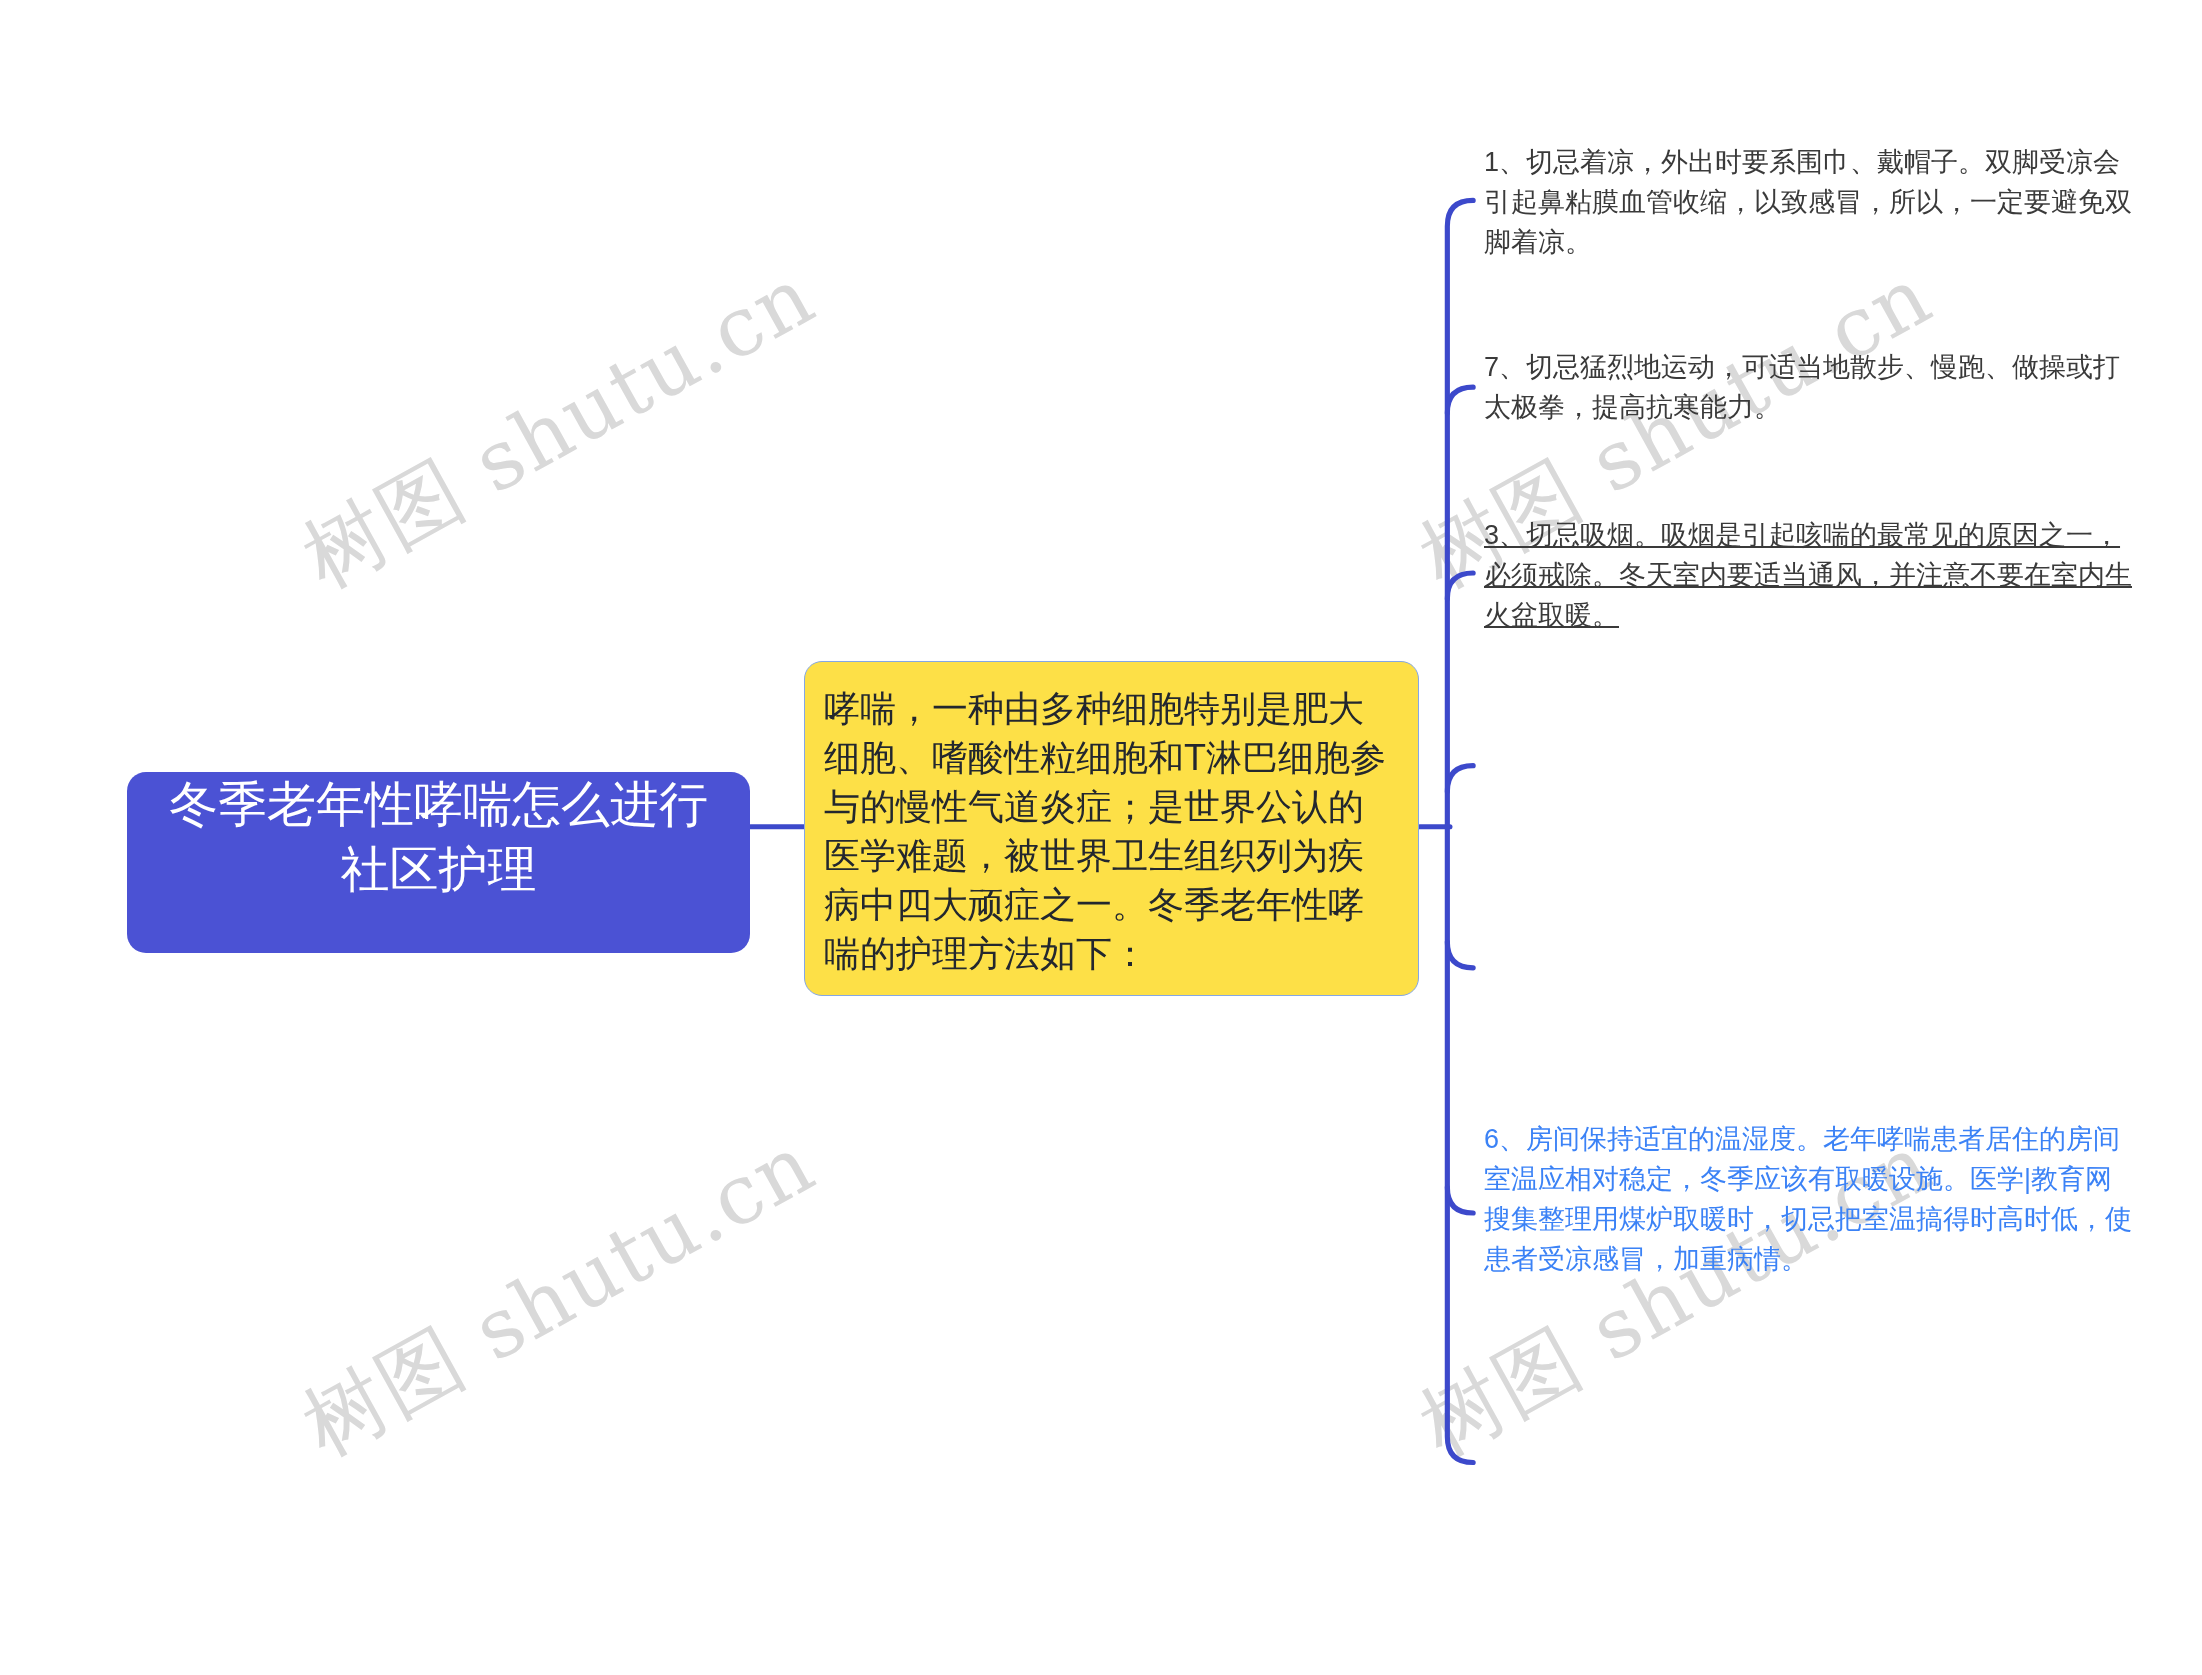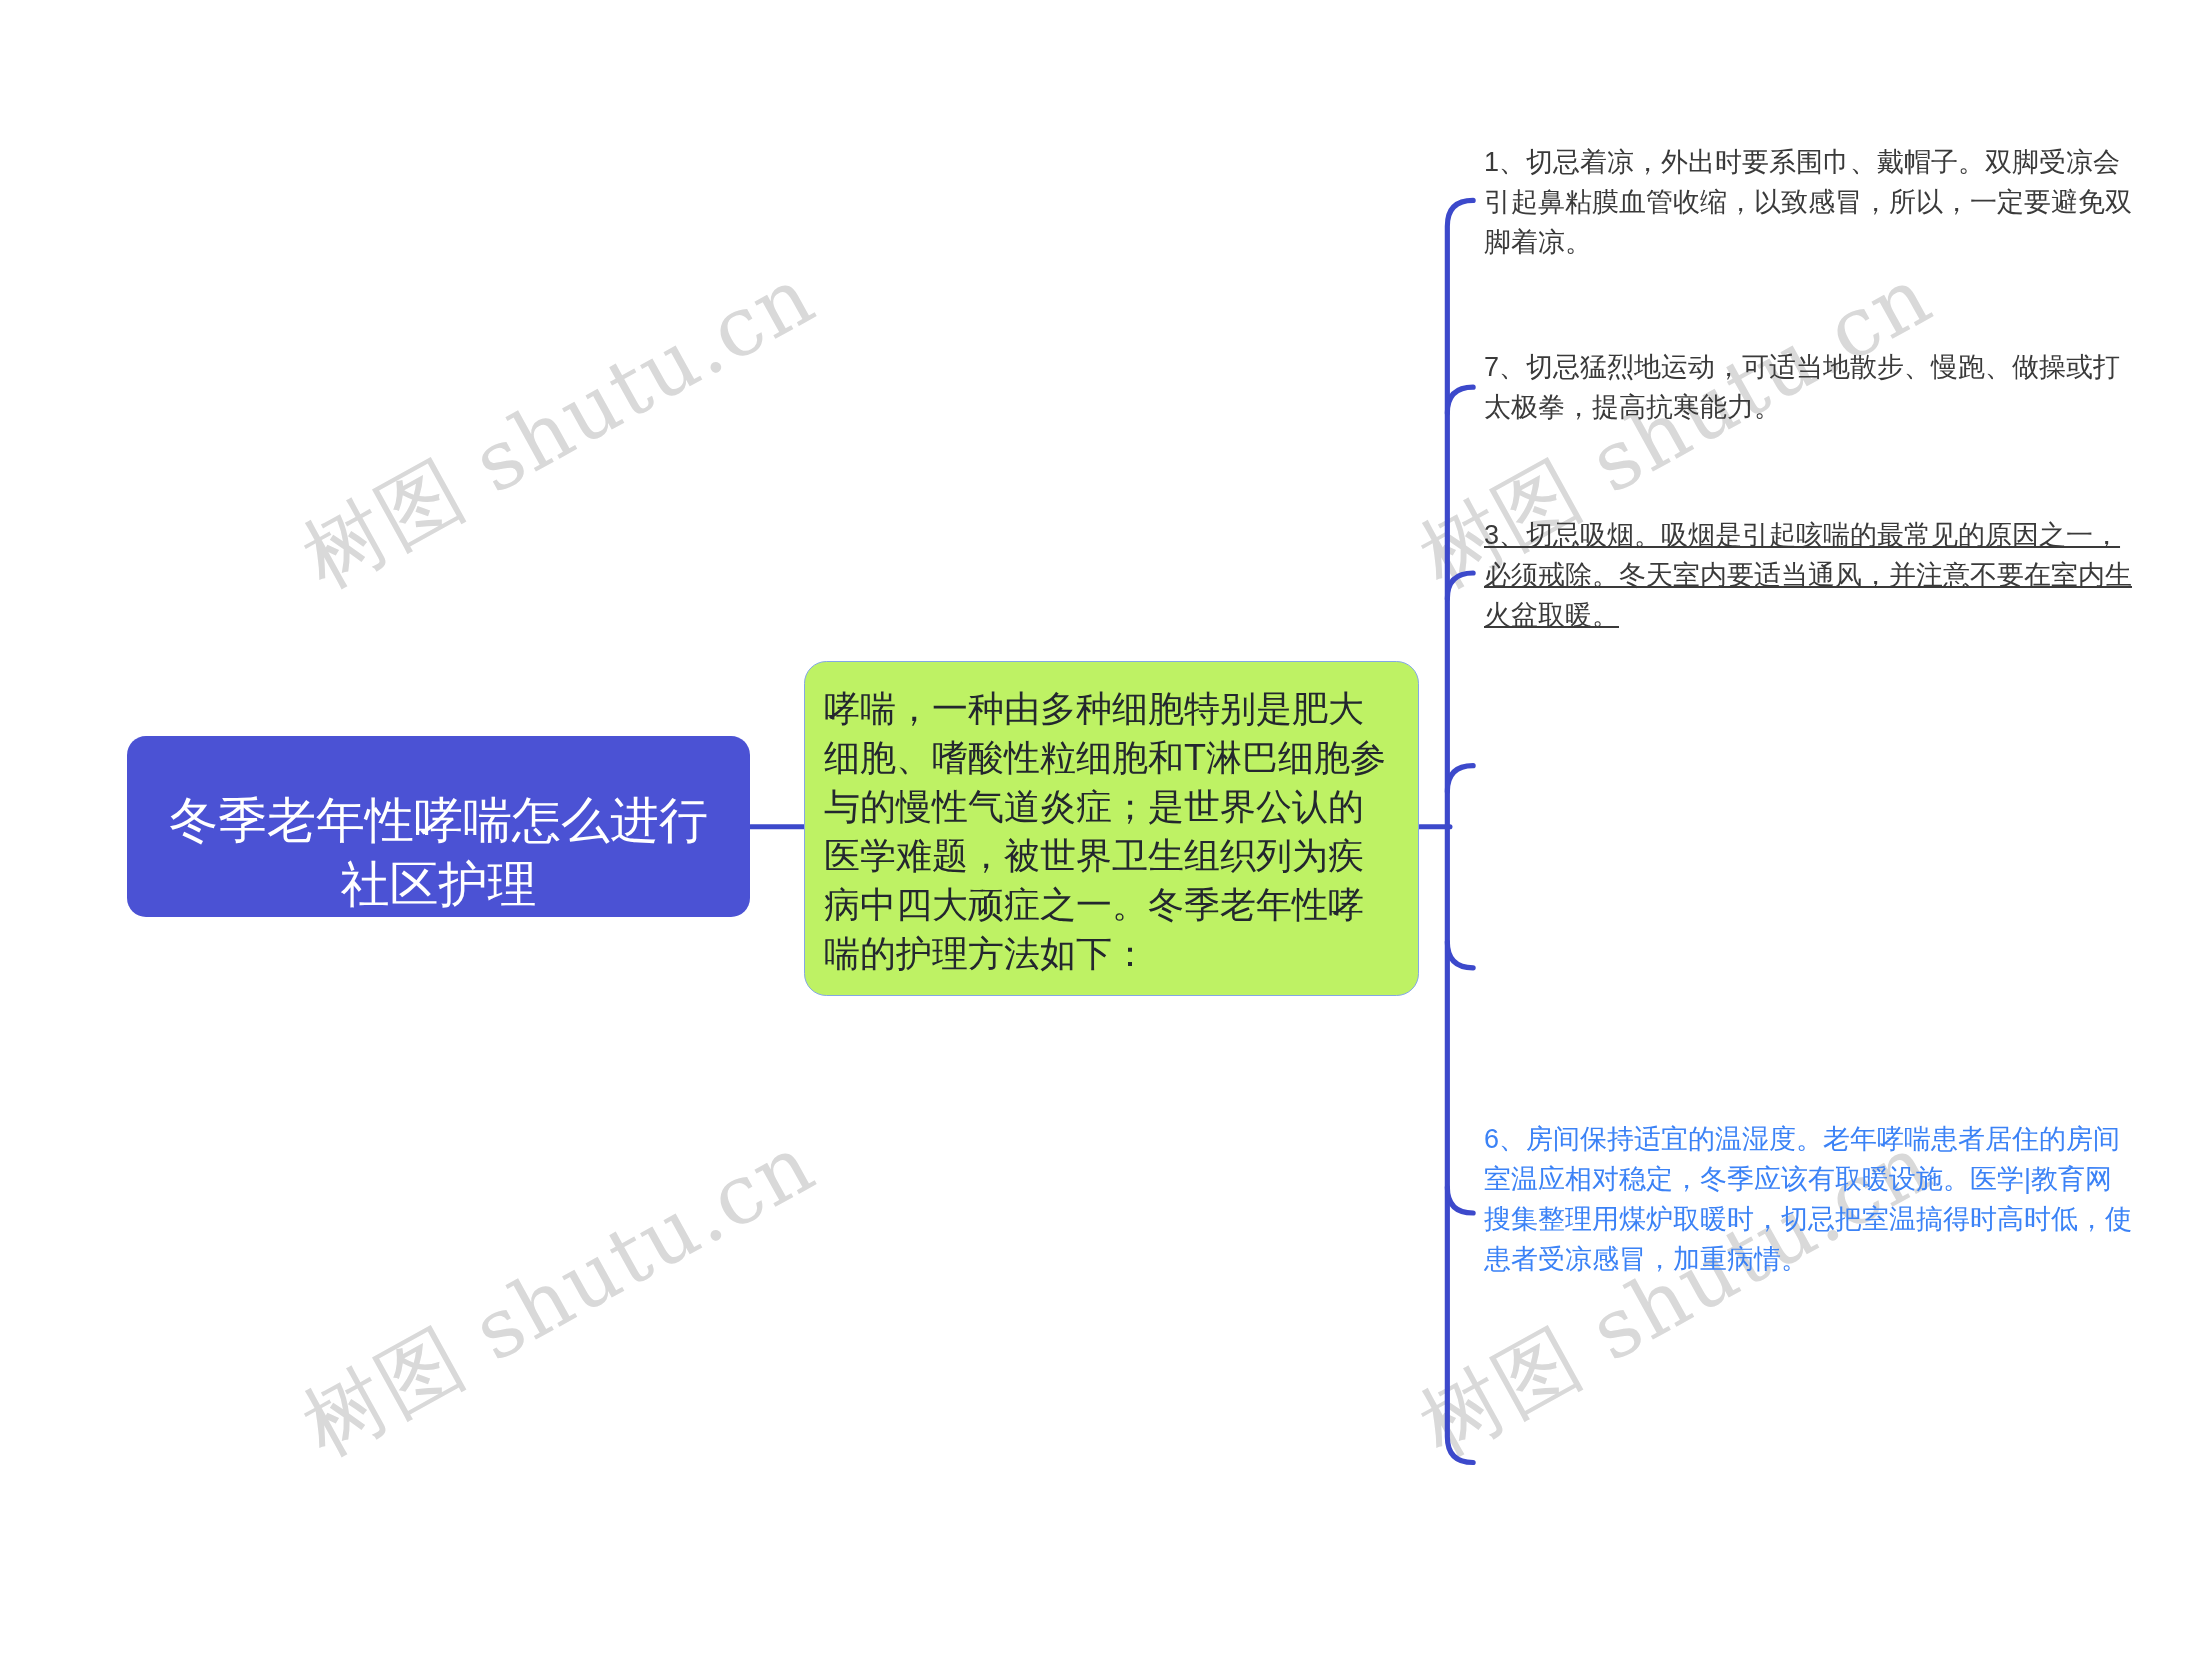--- a/index.html
+++ b/index.html
@@ -39,24 +39,24 @@
   }
   svg.connectors path {
     fill: none;
     stroke-width: 6px;
     stroke-linecap: round;
   }
 
   
   .node-root {
     position: absolute; z-index: 2;
-    left: 127px; top: 736px;
+    left: 127px; top: 772px;
     width: 623px; height: 181px;
     border-radius: 19px;
-    display: flex; align-items: flex-end; justify-content: center;
+    display: flex; align-items: flex-start; justify-content: center;
     text-align: center;
     padding: 0 38px;
   }
   .node-root .label {
     font-size: 49px;
     line-height: 1.32;
     font-weight: 500;
   }
 
   
@@ -111,21 +111,21 @@
     <path d="M 1712 666 Q 1682 666 1682 696" style="stroke: rgb(60, 73, 203);"></path>
     <path d="M 1712 890 Q 1682 890 1682 920" style="stroke: rgb(60, 73, 203);"></path>
     <path d="M 1712 1125 Q 1682 1125 1682 1095" style="stroke: rgb(60, 73, 203);"></path>
     <path d="M 1712 1410 Q 1682 1410 1682 1380" style="stroke: rgb(60, 73, 203);"></path>
   </svg>
 
   <div class="node-root" style="background: rgb(75, 82, 212); color: rgb(255, 255, 255);">
     <span class="label">冬季老年性哮喘怎么进行社区护理</span>
   </div>
 
-  <div class="node-summary" style="background: #bef264; border-color: rgb(132, 167, 230); color: rgb(35, 39, 46);">
+  <div class="node-summary" style="background: #fde047; border-color: rgb(132, 167, 230); color: rgb(35, 39, 46); border-radius: 18px;">
     <span class="label">哮喘，一种由多种细胞特别是肥大细胞、嗜酸性粒细胞和T淋巴细胞参与的慢性气道炎症；是世界公认的医学难题，被世界卫生组织列为疾病中四大顽症之一。冬季老年性哮喘的护理方法如下：</span>
   </div>
 
   <div class="branch b-1" style="color: rgb(58, 58, 58);">
     <span class="label">1、切忌着凉，外出时要系围巾、戴帽子。双脚受凉会引起鼻粘膜血管收缩，以致感冒，所以，一定要避免双脚着凉。</span>
   </div>
   <div class="branch b-2" style="color: rgb(58, 58, 58);">
     <span class="label">7、切忌猛烈地运动，可适当地散步、慢跑、做操或打太极拳，提高抗寒能力。</span>
   </div>
   <div class="branch b-3" style="color: rgb(58, 58, 58); text-decoration: underline;">

